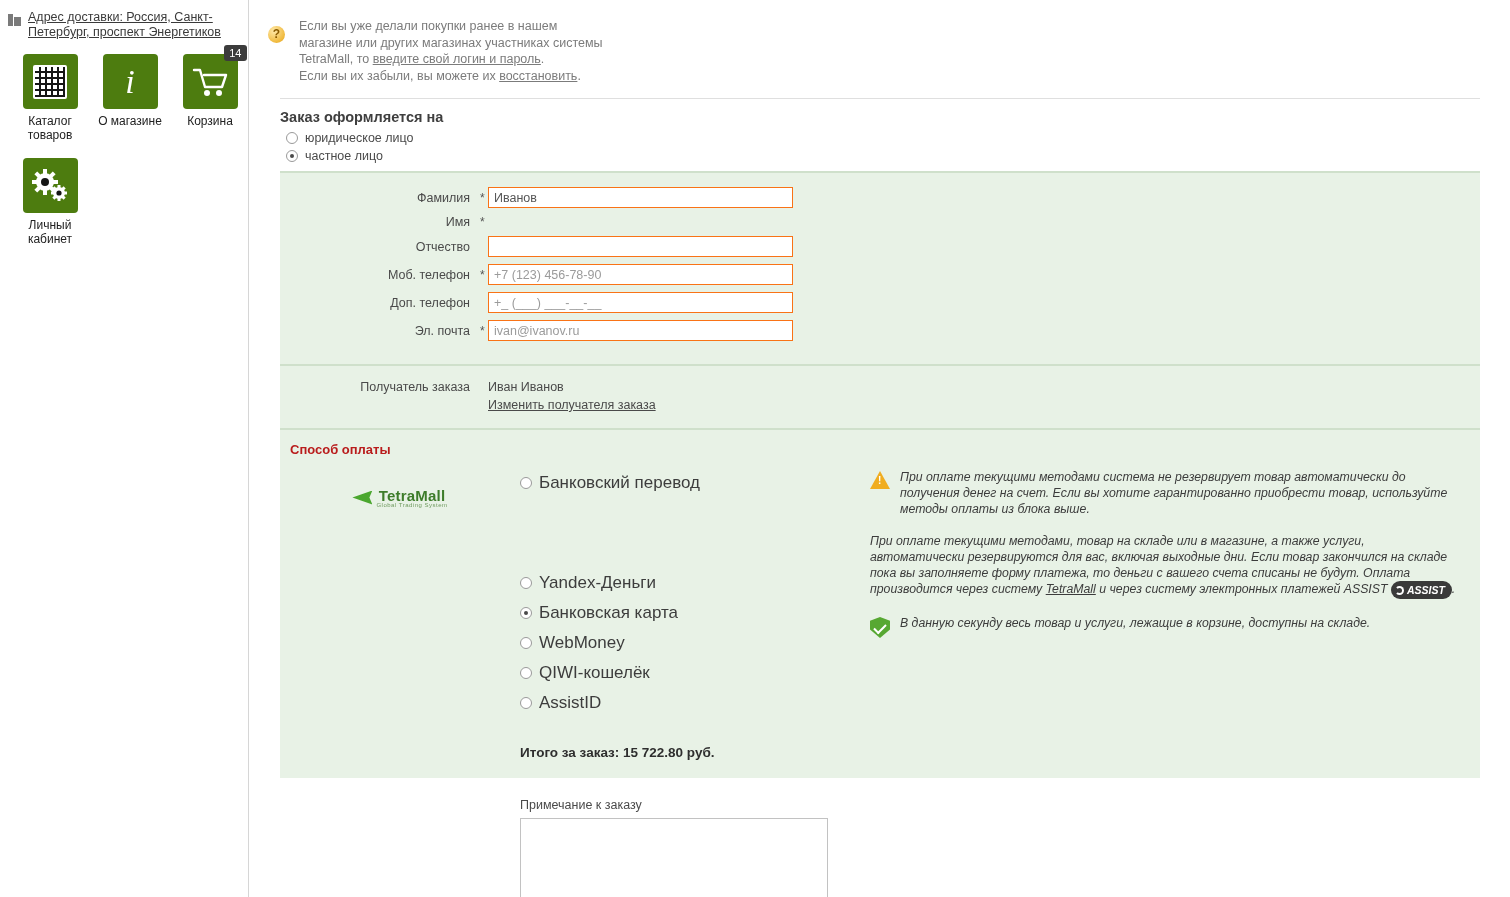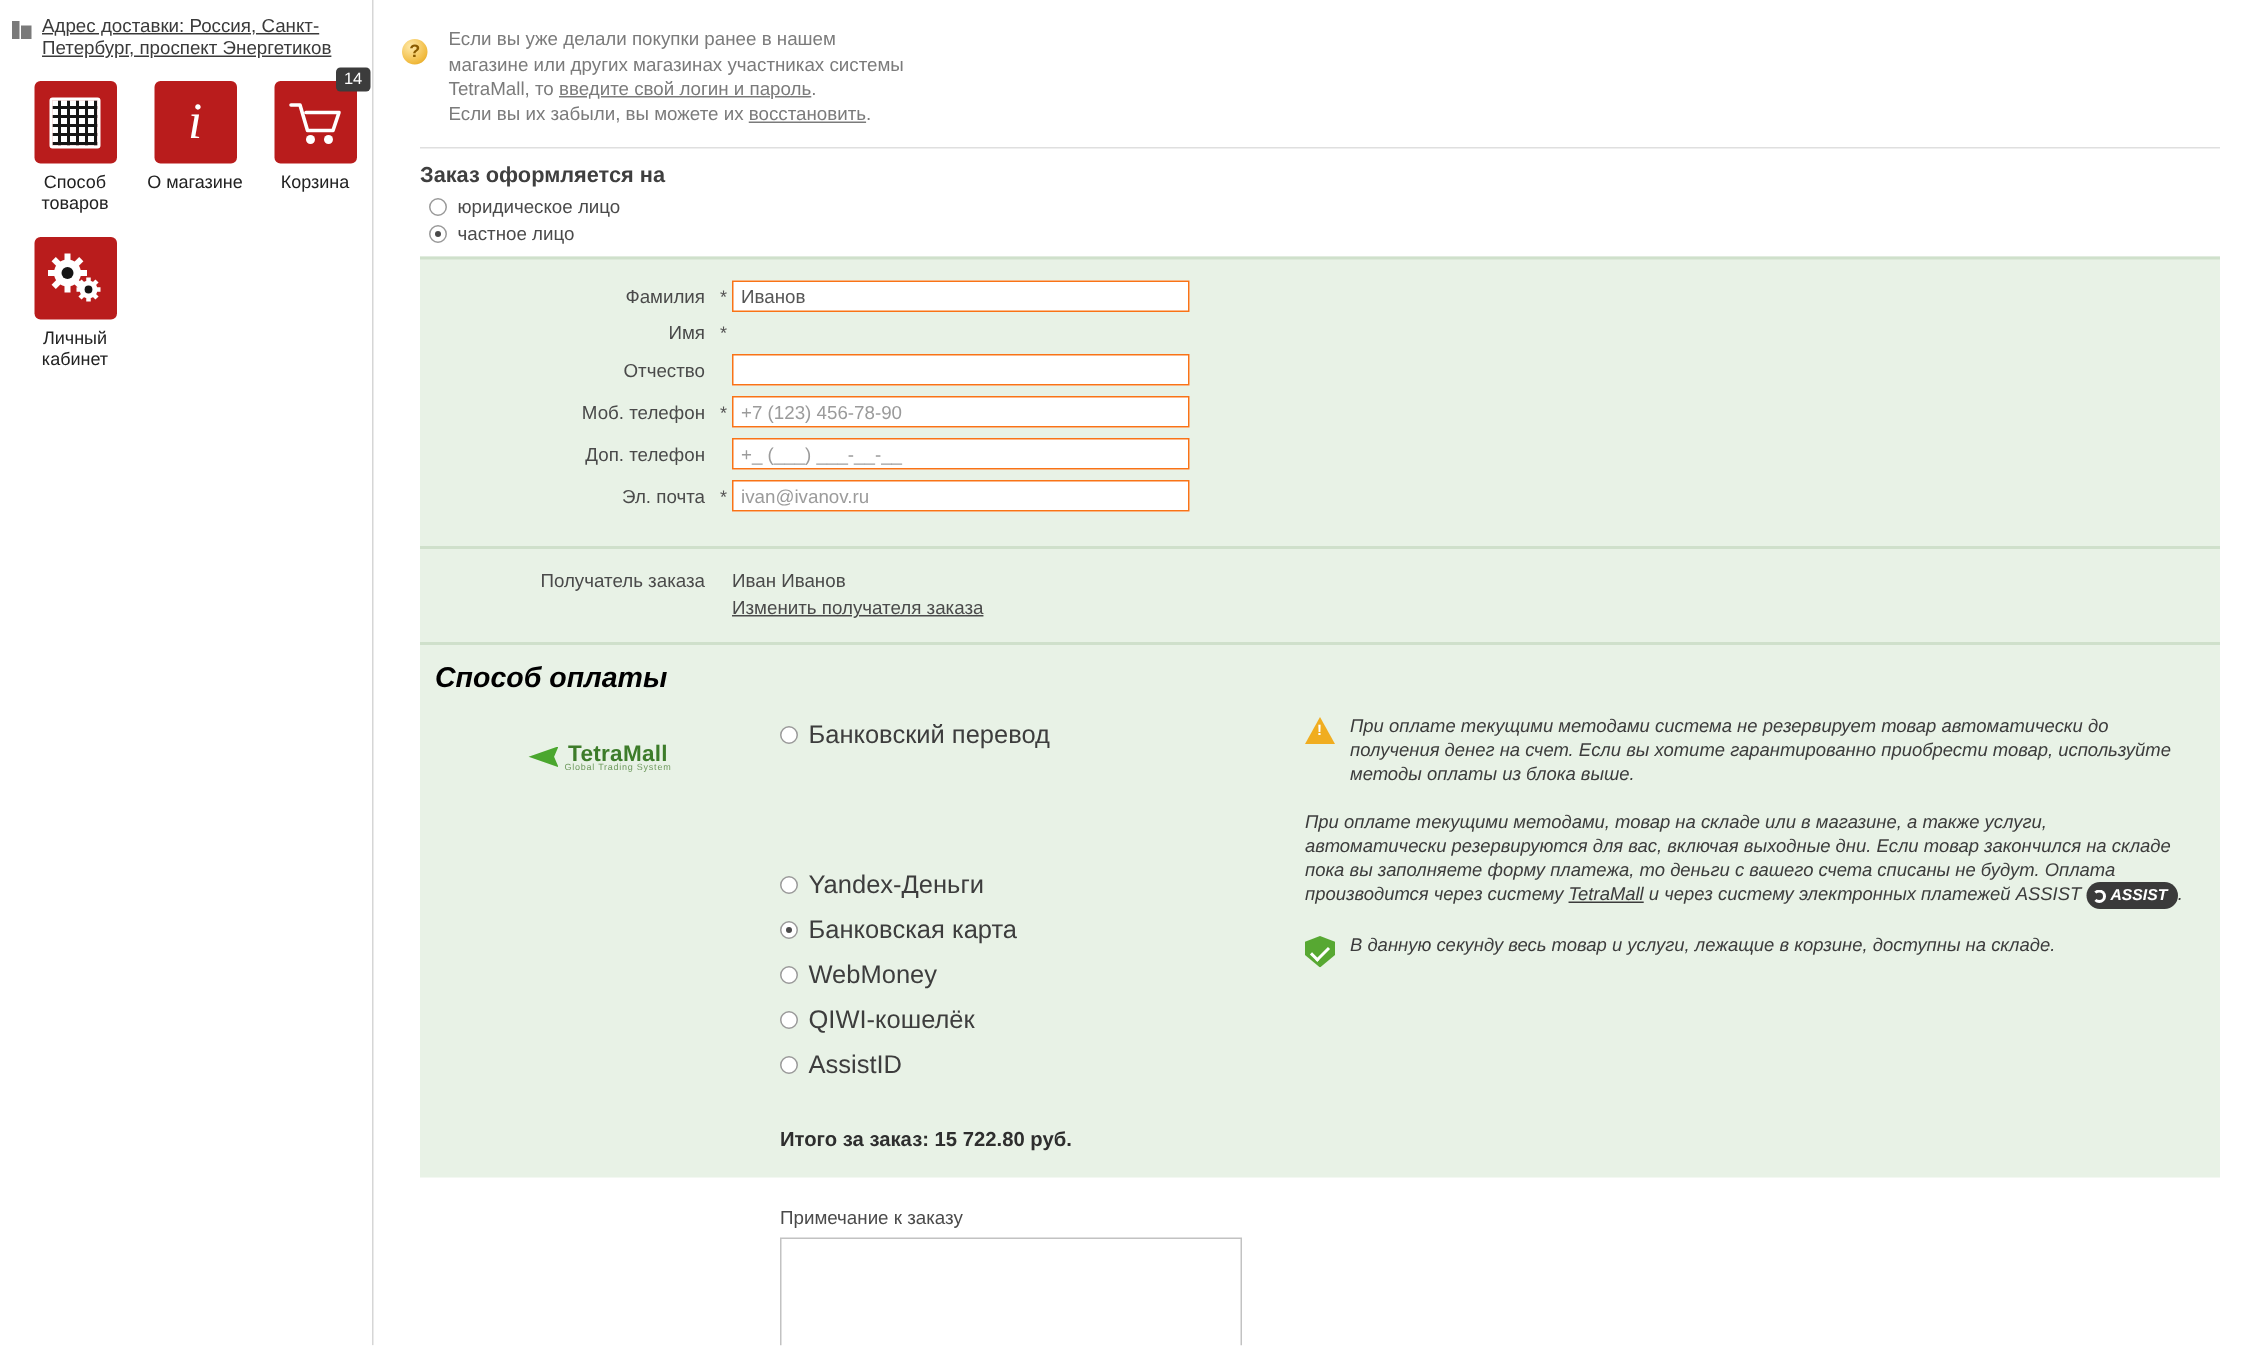--- a/index.html
+++ b/index.html
@@ -58,21 +58,21 @@
     gap: 4px;
   }
   .nav-item {
     width: 76px;
     text-align: center;
     cursor: pointer;
   }
   .nav-tile {
     width: 55px; height: 55px;
     margin: 0 auto;
-    background: #b91c1c;
+    background: #4d7c0f;
     border-radius: 4px;
     position: relative;
     display: flex;
     align-items: center;
     justify-content: center;
   }
   .nav-label {
     margin-top: 5px;
     font-size: 12px;
     color: #222;
@@ -238,25 +238,24 @@
 
   
   .pay-panel {
     margin: 0 30px 0 30px;
     background: #e8f2e6;
     border-top: 2px solid #cfe0cb;
     padding: 12px 0 18px 0;
     position: relative;
   }
   .pay-title {
-    font-size: 19px;
-    font-weight: bold;
-    color: #000000;
+    font-size: 13px;
+    font-weight: bold;
+    color: #b91c1c;
     padding-left: 10px;
-    font-style: italic;
   }
   .pay-grid {
     display: flex;
     padding-top: 12px;
   }
   .pay-col-left {
     width: 240px;
     text-align: center;
     padding-top: 10px;
   }
@@ -433,21 +432,21 @@
           <span class="b2"></span>
       </span>
       <span class="addr-text">Адрес доставки: Россия, Санкт-Петербург, проспект Энергетиков</span>
     </div>
 
     <div class="nav-icons">
       <div class="nav-item">
         <div class="nav-tile">
           <span class="grid-icon"></span>
         </div>
-        <div class="nav-label">Способ товаров</div>
+        <div class="nav-label">Каталог товаров</div>
       </div>
 
       <div class="nav-item">
         <div class="nav-tile">
           <span class="i-icon">i</span>
         </div>
         <div class="nav-label">О магазине</div>
       </div>
 
       <div class="nav-item">

